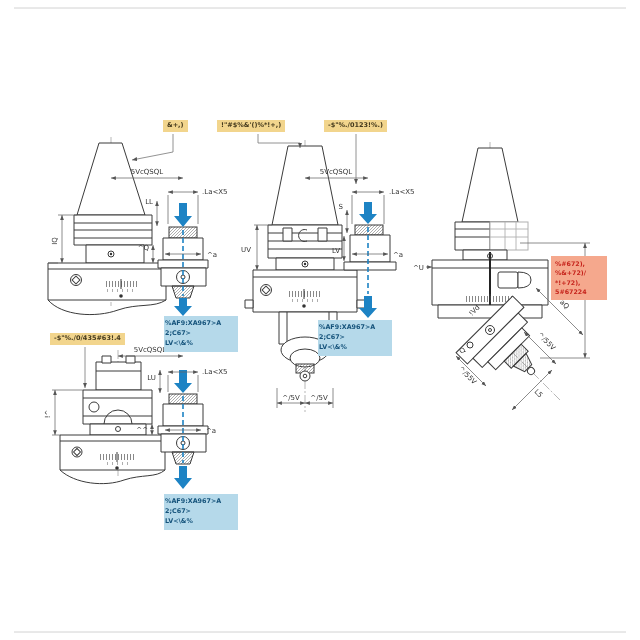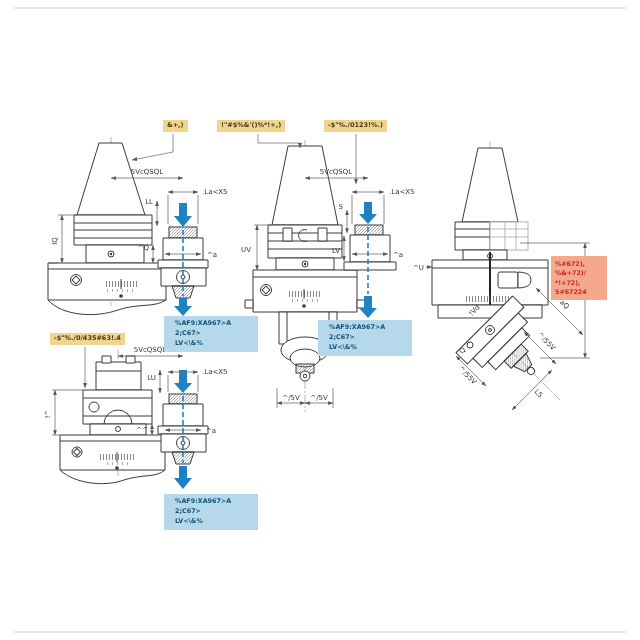--- a/index.html
+++ b/index.html
@@ -14,21 +14,21 @@
   .cl{stroke:#9a9a9a;stroke-width:0.7;stroke-dasharray:9 2 2 2;fill:none;}
   .dm{stroke:#666;stroke-width:0.75;fill:none;}
   .ld{stroke:#777;stroke-width:0.8;fill:none;}
   .dt{font-size:7px;fill:#333;}
   .bd{stroke:#1d83c4;stroke-width:1.6;stroke-dasharray:5 3;fill:none;}
   .thick{stroke:#222;stroke-width:2;}
   
   .note{position:absolute;background:#f2d58d;color:#453a1d;font-size:6.5px;font-weight:bold;
         padding:2px 4px;white-space:nowrap;line-height:1.2;}
   .bluebox{position:absolute;background:#b5d9ea;color:#15537b;font-size:6.4px;font-weight:bold;
-        padding:3px 11px;line-height:1.55;width:72px;}
+        padding:3px 1px;line-height:1.55;width:72px;}
   .bluebox span{display:block;}
   .redbox{position:absolute;background:#f5a88d;color:#c6241c;font-size:6.3px;font-weight:bold;
         padding:3px 4px;line-height:1.5;width:48px;}
   .redbox span{display:block;}
 </style>
 </head>
 <body>
 
 <div class="canvas">
 

